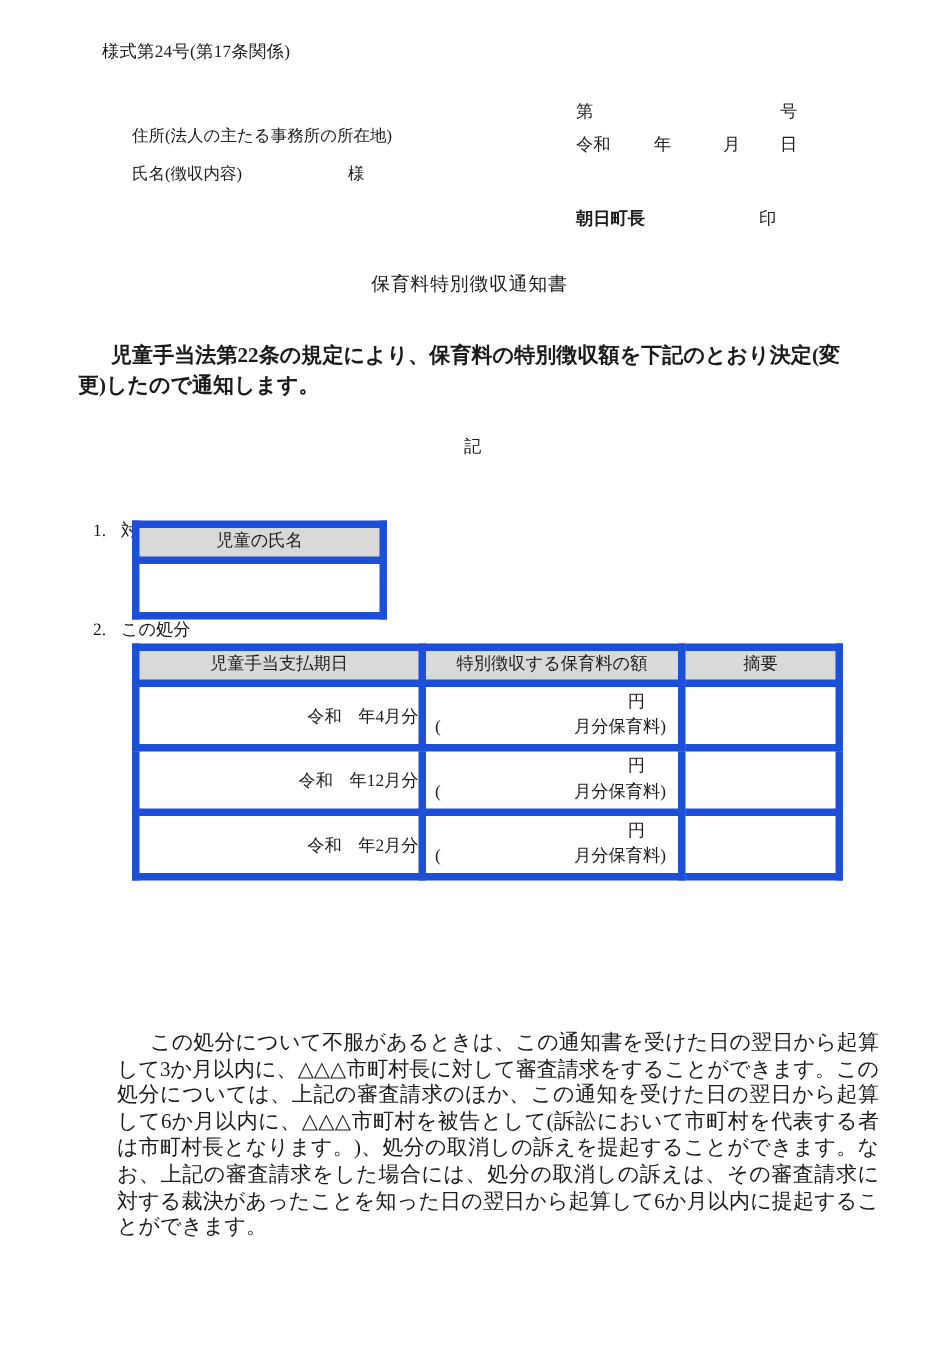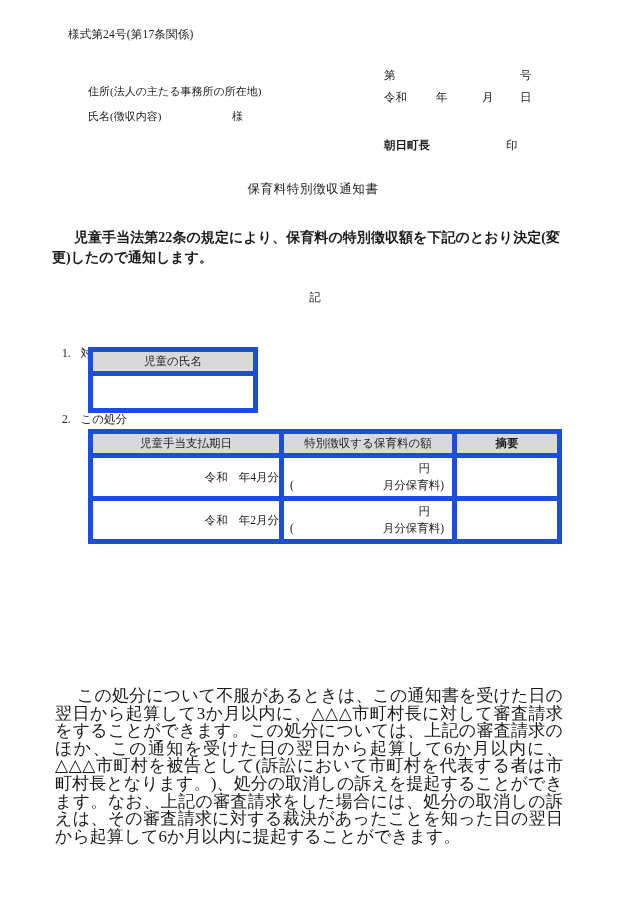--- a/index.html
+++ b/index.html
@@ -155,21 +155,21 @@
   #table-children th { width: 160px; }
   #table-children td.blank-cell { height: 32px; }
 
   
   #table-collection {
     left: 88px;
     top: 429px;
   }
   #table-collection th.col-date   { width: 186px; }
   #table-collection th.col-amount { width: 168px; margin-top: 12px; }
-  #table-collection th.col-note   { width: 100px; font-weight: bold; }
+  #table-collection th.col-note   { width: 100px; }
 
   #table-collection td.cell-date {
     text-align: right;
     height: 38px;
     white-space: nowrap;
   }
   .cell-date .era-lbl { display: inline-block; margin-right: 11px; }
 
   #table-collection td.cell-amount {
     height: 38px;
@@ -194,23 +194,23 @@
     position: absolute;
     left: 0;
     top: 0;
   }
 
   #table-collection td.cell-note { height: 38px; }
 
   
   .notice {
     position: absolute;
-    left: 55px;
+    left: 78px;
     width: 508px;
-    font-size: 17px;
+    font-size: 14px;
     line-height: 17.6px;
     text-align: justify;
     text-indent: 22px;
   }
   #notice-1 { top: 687px; }
   #notice-2 { top: 785px; }
 </style>
 </head>
 <body>
 
@@ -294,31 +294,46 @@
             <span class="amount-line2">
               <span class="paren-open">(</span>
               <span>月分保育料)</span>
             </span>
           </span>
         </td>
         <td class="cell-note"></td>
       </tr>
       <tr>
         <td class="cell-date">
-          <span class="era-lbl">令和</span><span>年2月分</span>
+          <span class="era-lbl">令和</span><span>年12月分</span>
         </td>
         <td class="cell-amount">
           <span class="amount-inner">
             <span class="amount-line1">円</span>
             <span class="amount-line2">
               <span class="paren-open">(</span>
               <span>月分保育料)</span>
             </span>
           </span>
         </td>
         <td class="cell-note"></td>
       </tr>
+      <tr>
+        <td class="cell-date">
+          <span class="era-lbl">令和</span><span>年2月分</span>
+        </td>
+        <td class="cell-amount">
+          <span class="amount-inner">
+            <span class="amount-line1">円</span>
+            <span class="amount-line2">
+              <span class="paren-open">(</span>
+              <span>月分保育料)</span>
+            </span>
+          </span>
+        </td>
+        <td class="cell-note"></td>
+      </tr>
     </tbody>
   </table>
 
   <div class="notice" id="notice-1">この処分について不服があるときは、この通知書を受けた日の翌日から起算して3か月以内に、△△△市町村長に対して審査請求をすることができます。この処分については、上記の審査請求のほか、この通知を受けた日の翌日から起算して6か月以内に、△△△市町村を被告として(訴訟において市町村を代表する者は市町村長となります。)、処分の取消しの訴えを提起することができます。なお、上記の審査請求をした場合には、処分の取消しの訴えは、その審査請求に対する裁決があったことを知った日の翌日から起算して6か月以内に提起することができます。</div>
 
 </div>
 
 </body></html>

